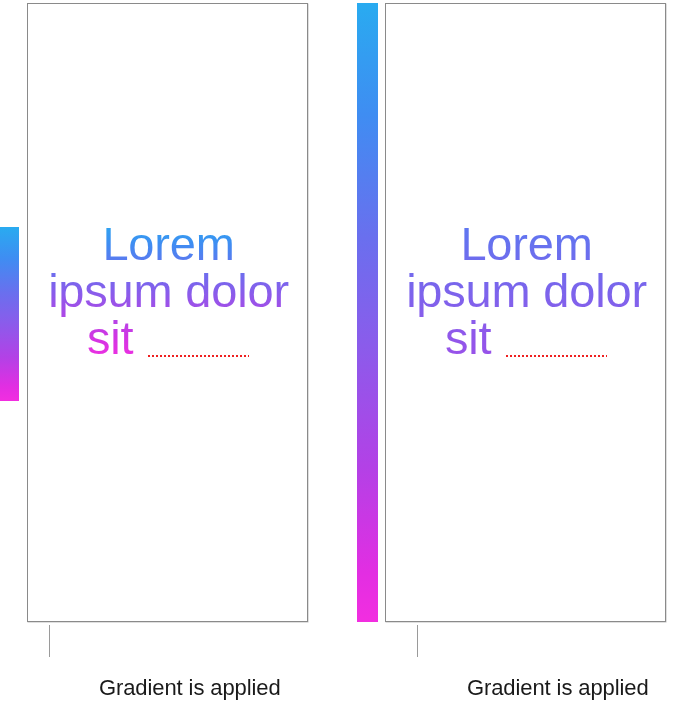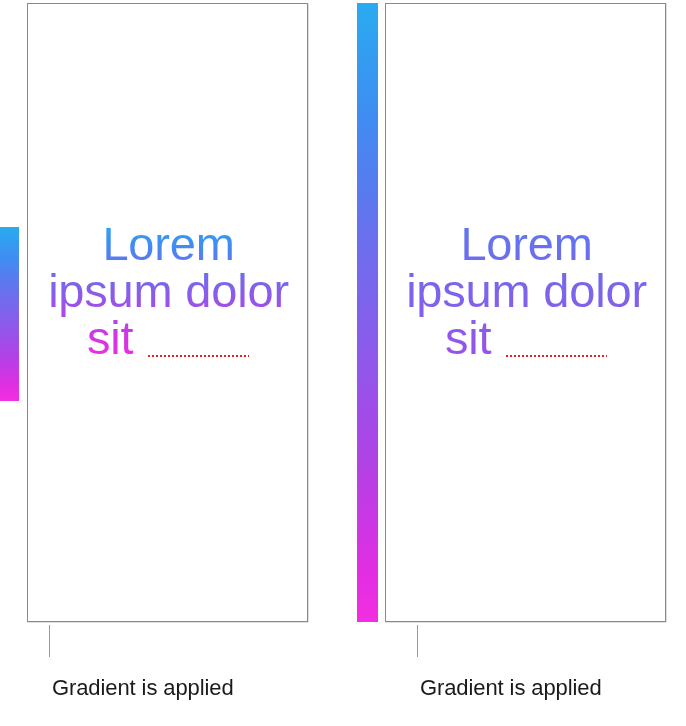--- a/index.html
+++ b/index.html
@@ -113,21 +113,21 @@
     background: #9a9a9a;
   }
   .caption {
     position: absolute;
     color: #1a1a1a;
     font-size: 22px;
     line-height: 26.5px;
     letter-spacing: -0.1px;
     white-space: pre-line;
   }
-  .caption .cl { display: block; }
+  .caption .cl { display: block; margin-left: 47px; }
 </style>
 </head>
 <body>
 
 <div id="stage">
 
   <div class="panel-group" style="left:0px; top:0px; width:343px; height:726px;">
 
     <div class="gradient-bar" style="left:0px; top:227px; width:19px; height:174px;"></div>
 

